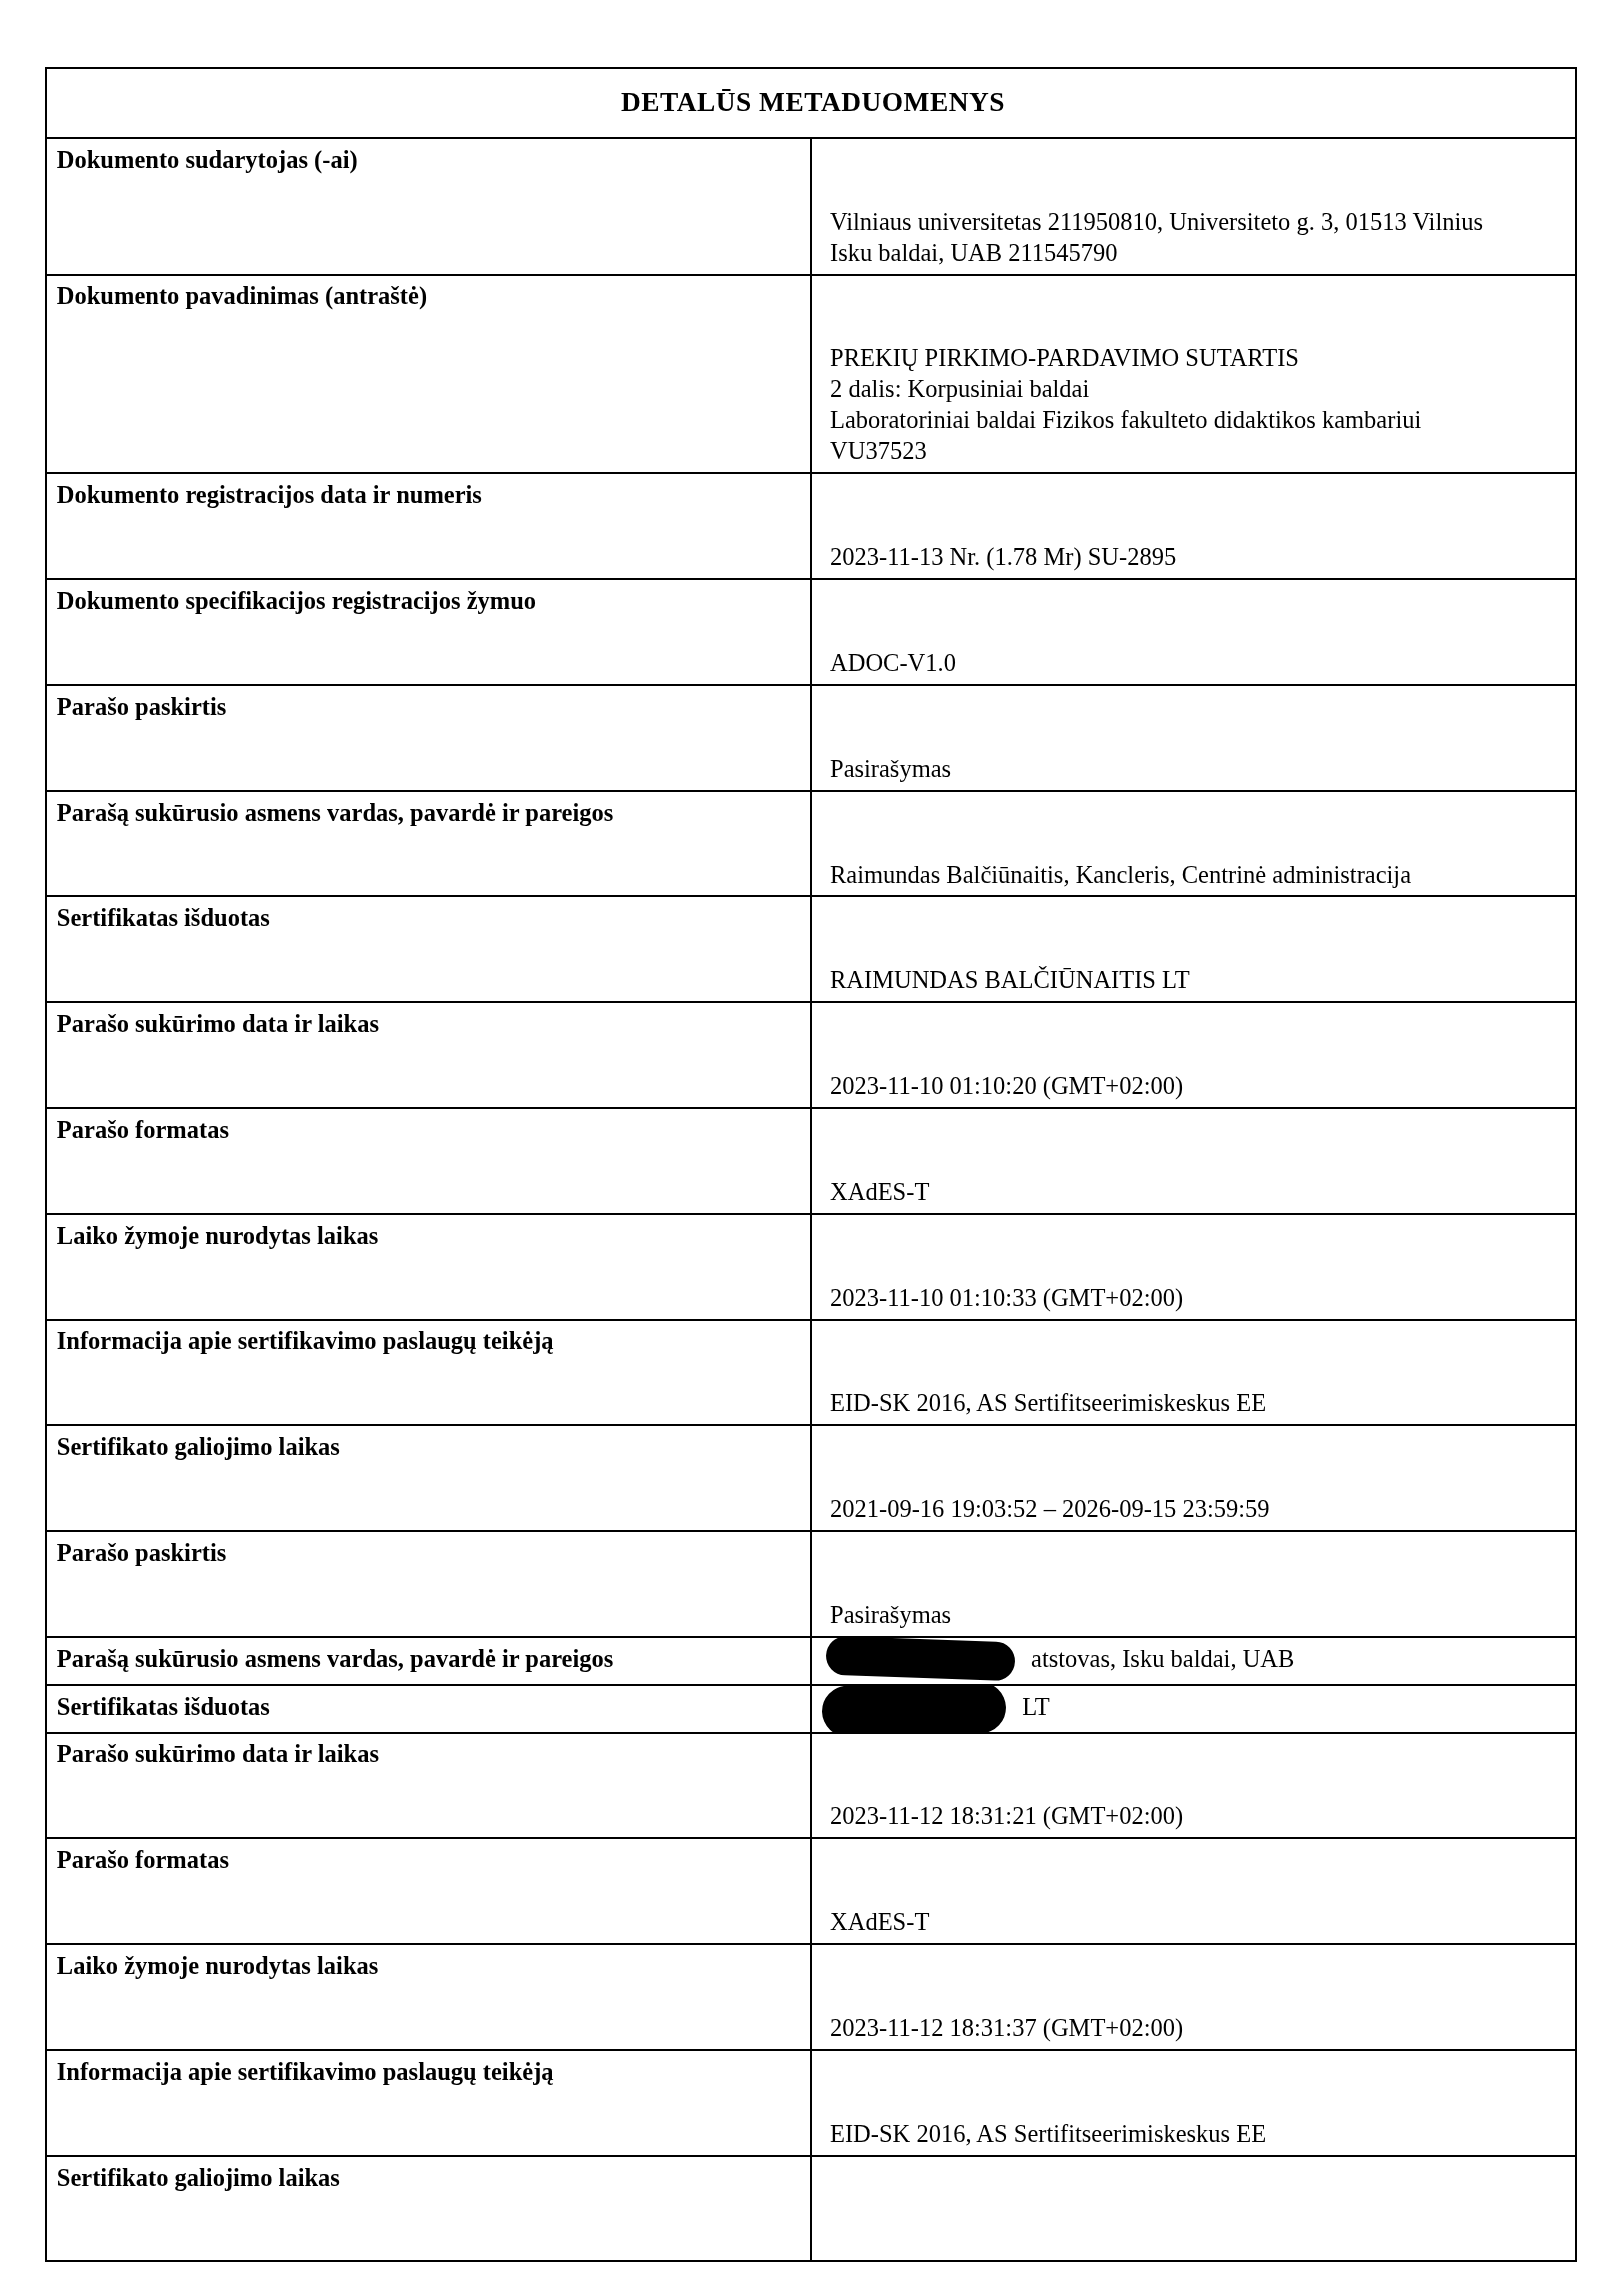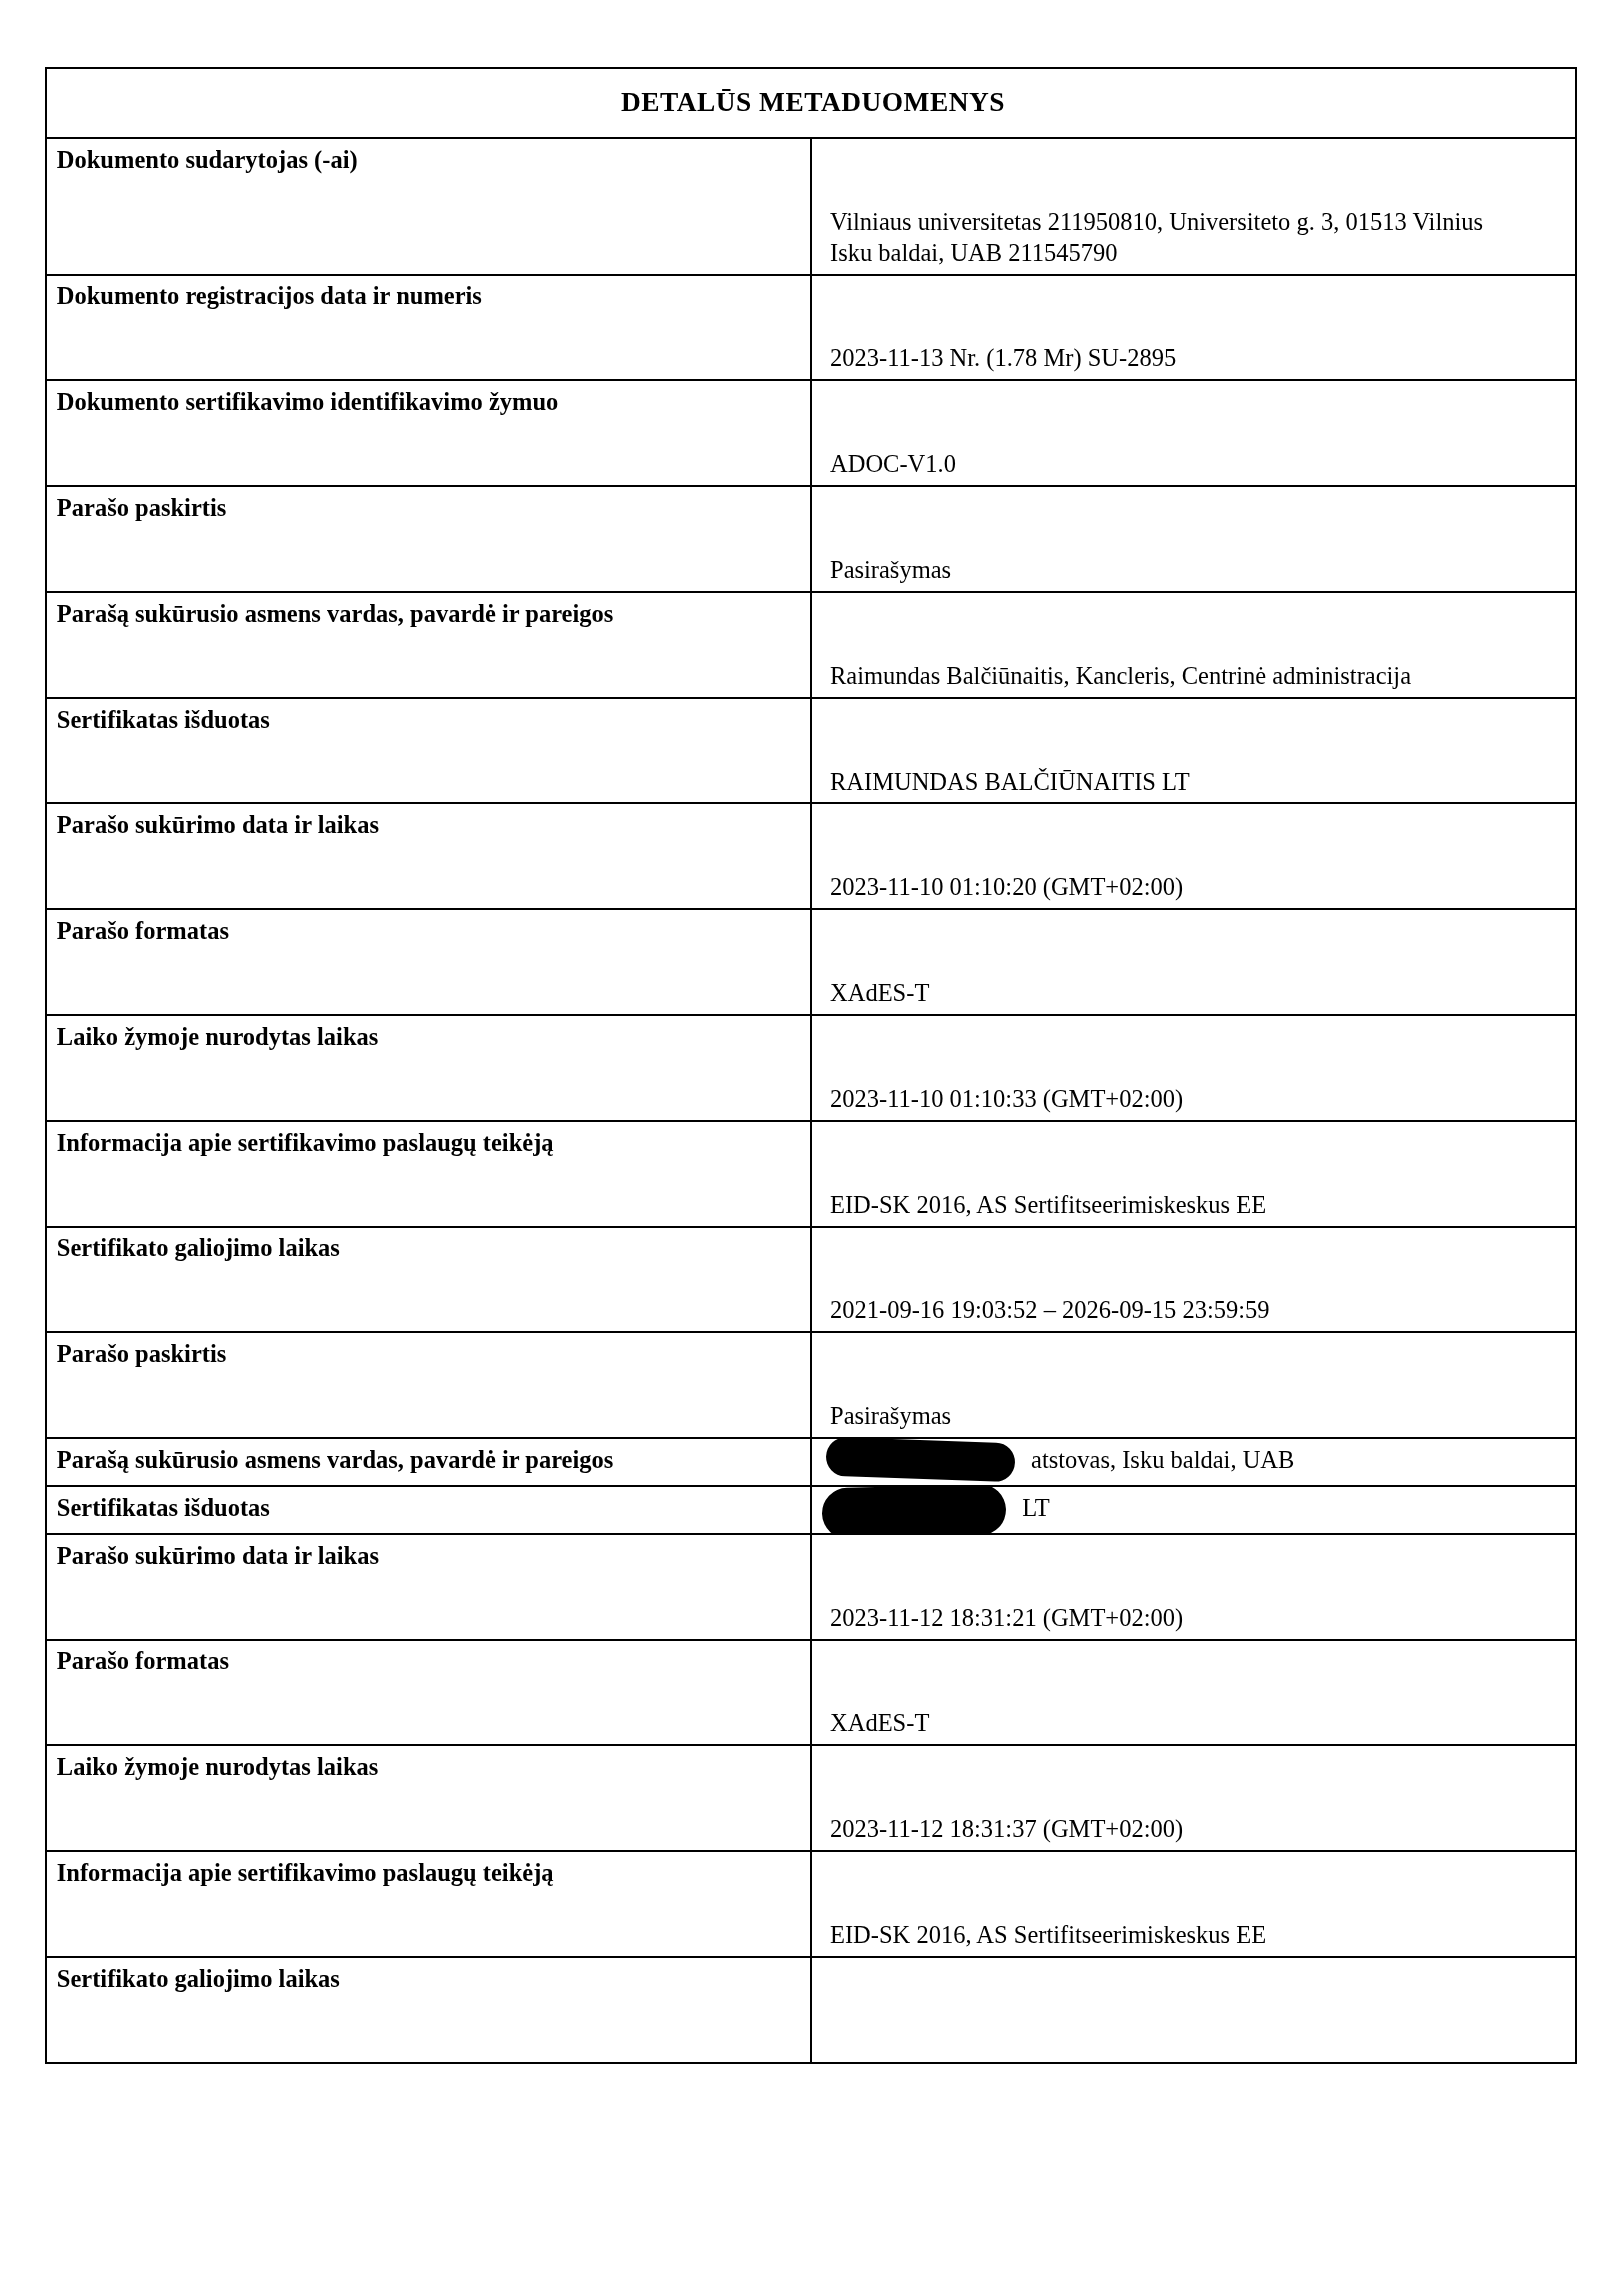--- a/index.html
+++ b/index.html
@@ -102,32 +102,42 @@
     <tbody>
   <tr>
     <td class="label">Dokumento sudarytojas (-ai)</td>
     <td class="value">
       
       <span class="value-text">Vilniaus universitetas 211950810, Universiteto g. 3, 01513 Vilnius
 Isku baldai, UAB 211545790</span>
     </td>
   </tr>
 
+  <tr>
+    <td class="label">Dokumento pavadinimas (antraštė)</td>
+    <td class="value">
+      
+      <span class="value-text">PREKIŲ PIRKIMO-PARDAVIMO SUTARTIS
+2 dalis: Korpusiniai baldai
+Laboratoriniai baldai Fizikos fakulteto didaktikos kambariui
+VU37523</span>
+    </td>
+  </tr>
 
   <tr>
     <td class="label">Dokumento registracijos data ir numeris</td>
     <td class="value">
       
       <span class="value-text">2023-11-13 Nr. (1.78 Mr) SU-2895</span>
     </td>
   </tr>
 
 
   <tr class="thick-top">
-    <td class="label">Dokumento sertifikavimo identifikavimo žymuo</td>
+    <td class="label">Dokumento specifikacijos registracijos žymuo</td>
     <td class="value">
       
       <span class="value-text">ADOC-V1.0</span>
     </td>
   </tr>
 
   <tr>
     <td class="label">Parašo paskirtis</td>
     <td class="value">
       

